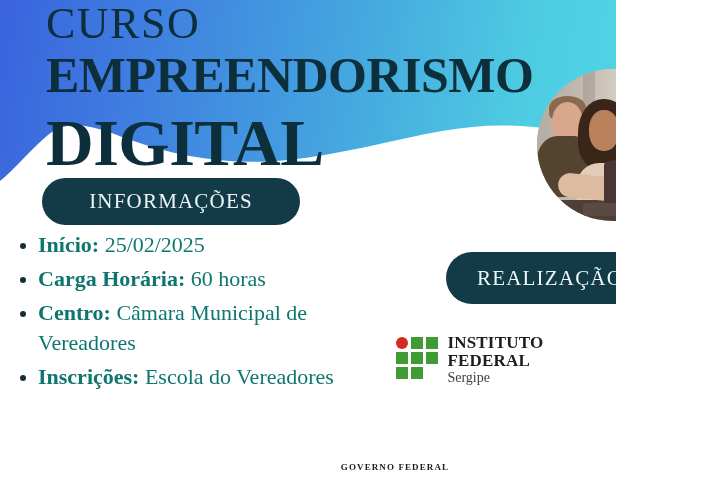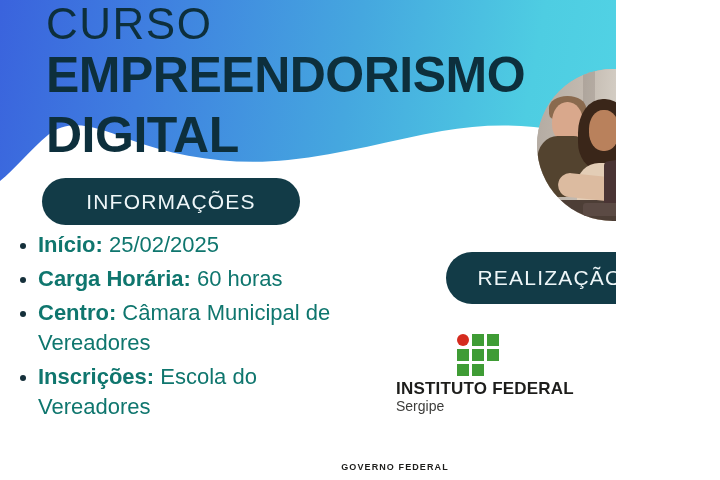--- a/index.html
+++ b/index.html
@@ -7,21 +7,21 @@
     margin: 0;
     padding: 0;
     background: #ffffff;
   }
   #poster {
     position: relative;
     width: 616px;
     height: 480px;
     overflow: hidden;
     background: #ffffff;
-    font-family: Liberation Sans, sans-serif;
+    font-family: Liberation Serif, serif;
   }
 
   
   .bg-gradient {
     position: absolute;
     inset: 0;
     background: linear-gradient(100deg, #3a63dd 0%, #3f7fe0 22%, #45a7df 52%, #4ecde2 78%, #53d6e6 100%);
   }
   .wave-white {
     position: absolute;
@@ -47,21 +47,21 @@
     display: block;
   }
   .headline .l2 {
     font-size: 50px;
     font-weight: 700;
     letter-spacing: -0.5px;
     display: block;
     margin-top: 4px;
   }
   .headline .l3 {
-    font-size: 50px;
+    font-size: 66px;
     font-weight: 700;
     letter-spacing: -0.5px;
     display: block;
     margin-top: 10px;
   }
 
   
   .pill {
     position: absolute;
     background: #123b47;
@@ -205,21 +205,20 @@
     transform: rotate(6deg);
   }
 
   
   .logo-if {
     position: absolute;
     left: 396px;
     top: 334px;
     display: flex;
     align-items: center;
-    flex-direction: column;
   }
   .if-mark {
     width: 46px;
     height: 46px;
     position: relative;
     margin-right: 9px;
   }
   .if-sq { position: absolute; background: #3f9c35; }
   .if-dot { position: absolute; background: #d52b1e; border-radius: 50%; }
   .if-text { line-height: 1.05; }

